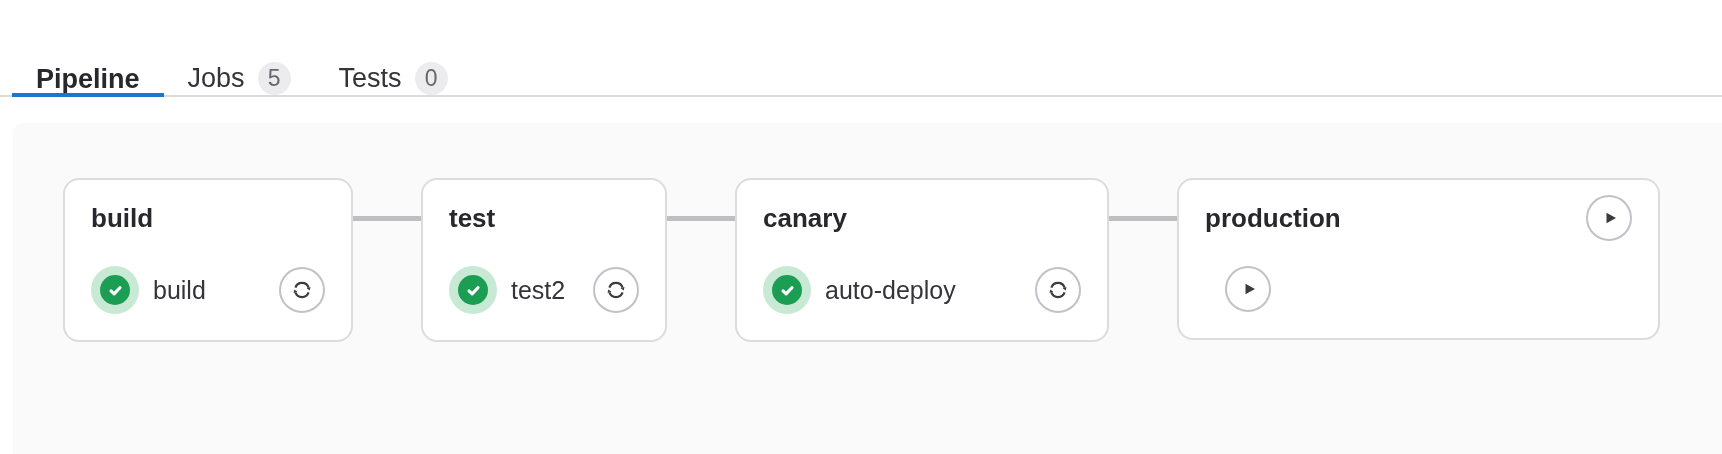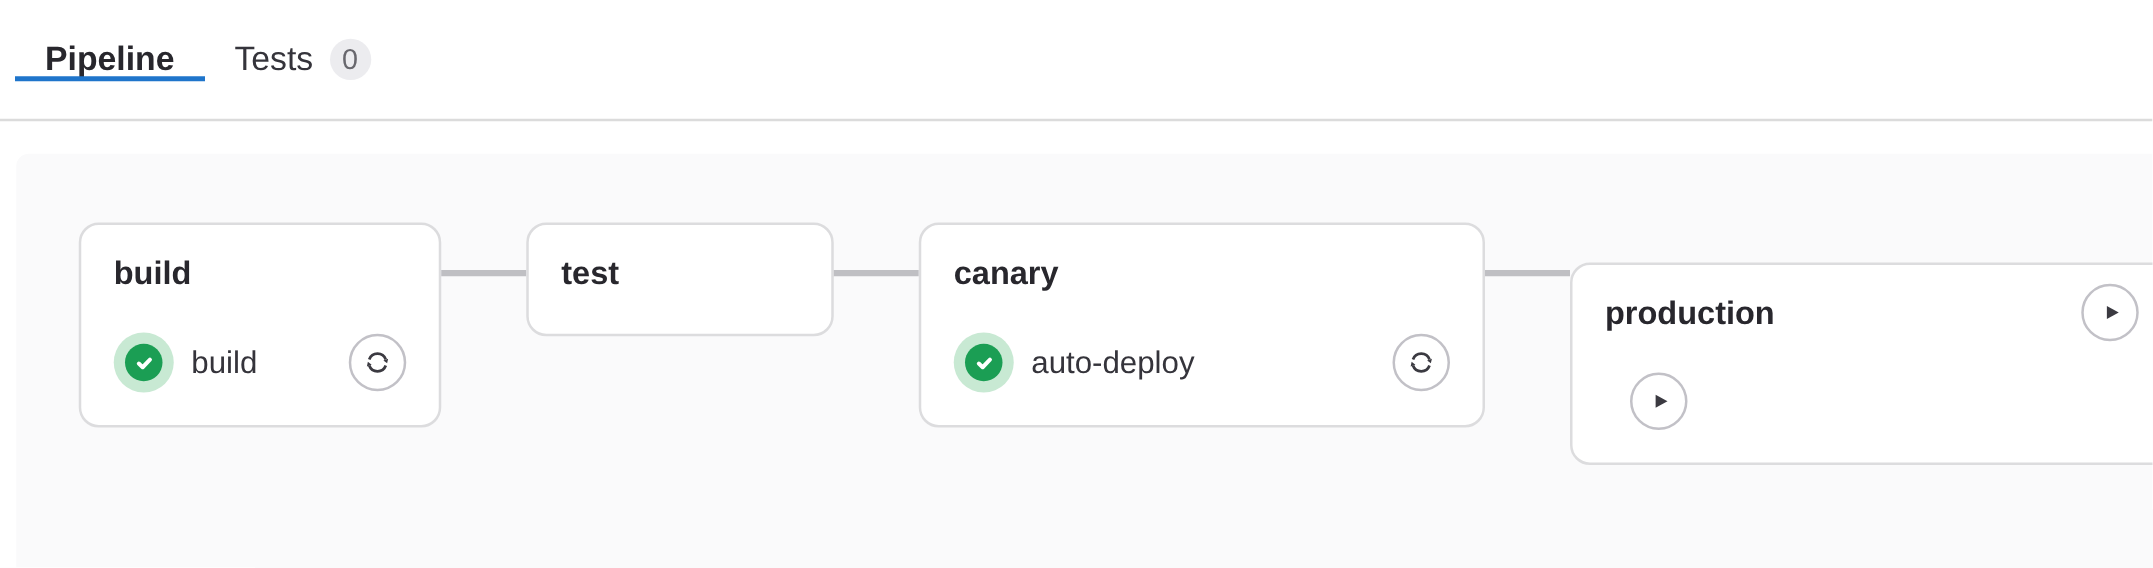--- a/index.html
+++ b/index.html
@@ -17,40 +17,40 @@
     --action-border:#c2c1c7;
     --glyph-dark:#3b3a41;
     --tabbar-border:#dbdbdb;
   }
   *{box-sizing:border-box;margin:0;padding:0;}
   html,body{width:1722px;height:454px;overflow:hidden;background:#fff;
     font-family:"Liberation Sans","DejaVu Sans",sans-serif;}
 
   
   .tabbar{height:97px;border-bottom:2px solid var(--tabbar-border);
-    display:flex;align-items:center;padding-left:12px;}
+    display:flex;align-items:flex-end;padding-left:12px;}
   .tab{display:flex;align-items:center;gap:13px;padding:0 24px;
     font-size:27px;color:var(--text-body);cursor:pointer;position:relative;}
   .tab.active .tab-label{font-weight:700;color:var(--text-dark);}
   .tab.active::after{content:"";position:absolute;left:0;right:0;bottom:-2px;
     height:4px;background:var(--accent-blue);}
   .badge{min-width:33px;height:33px;padding:0 9px;border-radius:17px;
     background:var(--badge-bg);color:var(--badge-text);font-size:23px;
     display:flex;align-items:center;justify-content:center;}
 
   
   .content{margin-left:13px;margin-top:26px;height:331px;
     width:calc(100% - 13px);background:var(--container-bg);
     border-radius:10px 0 0 0;padding:55px 11px 0 50px;}
   .graph{display:flex;align-items:flex-start;}
 
   .stage-card{background:#fff;border:2px solid var(--card-border);
     border-radius:16px;padding:15px 26px 26px;flex-shrink:0;}
   .w-build{width:290px;} .w-test{width:246px;}
-  .w-canary{width:453px;} .w-production{width:483px;margin-top:32px;}
+  .w-canary{width:374px;} .w-production{width:483px;}
   .stage-header{height:46px;display:flex;align-items:center;
     justify-content:space-between;}
   .stage-title{font-size:26px;font-weight:700;color:var(--text-dark);}
 
   .connector{width:68px;height:5px;background:var(--connector-gray);
     margin-top:38px;flex-shrink:0;}
 
   .job-row{display:flex;align-items:center;margin-top:25px;}
   .job-row + .job-row{margin-top:38px;}
   .job-link{display:flex;align-items:center;flex:1;min-width:0;
@@ -74,20 +74,24 @@
     cursor:pointer;margin-left:20px;padding:0;}
   .stage-header .action-btn{margin-left:0;}
   svg{display:block;}
 </style>
 </head>
 <body>
 
 <div class="tabbar">
   <div class="tab active">
     <span class="tab-label">Pipeline</span>
+  </div>
+  <div class="tab">
+    <span class="tab-label">Jobs</span>
+    <span class="badge">5</span>
   </div>
   <div class="tab">
     <span class="tab-label">Tests</span>
     <span class="badge">0</span>
   </div>
 </div>
 
 <div class="content">
   <div class="graph">
 
@@ -116,20 +120,40 @@
         </button>
       </div>
     </div>
 
     <div class="connector"></div>
 
     <div class="stage-card w-test">
       <div class="stage-header">
         <span class="stage-title">test</span>
       </div>
+      <div class="job-row">
+        <a class="job-link">
+          <span class="st-circle st-success">
+            <span class="st-inner">
+              <svg width="17" height="17" viewBox="0 0 16 16">
+                <path d="M3.8 8.3 L6.7 11.1 L12.2 5.4" fill="none" stroke="#ffffff" stroke-width="3" stroke-linecap="round" stroke-linejoin="round"></path>
+              </svg>
+            </span>
+          </span>
+          <span class="job-name">test2</span>
+        </a>
+        <button class="action-btn">
+          <svg width="24" height="24" viewBox="0 0 24 24">
+            <path d="M5.4 9.6 A7 7 0 0 1 18.6 9.6" fill="none" stroke="#3b3a41" stroke-width="2.2"></path>
+            <polygon points="19.7,12.6 20.5,8.9 16.7,10.3" fill="#3b3a41"></polygon>
+            <path d="M18.6 14.4 A7 7 0 0 1 5.4 14.4" fill="none" stroke="#3b3a41" stroke-width="2.2"></path>
+            <polygon points="4.3,11.4 3.5,15.1 7.3,13.7" fill="#3b3a41"></polygon>
+          </svg>
+        </button>
+      </div>
     </div>
 
     <div class="connector"></div>
 
     <div class="stage-card w-canary">
       <div class="stage-header">
         <span class="stage-title">canary</span>
       </div>
       <div class="job-row">
         <a class="job-link">

